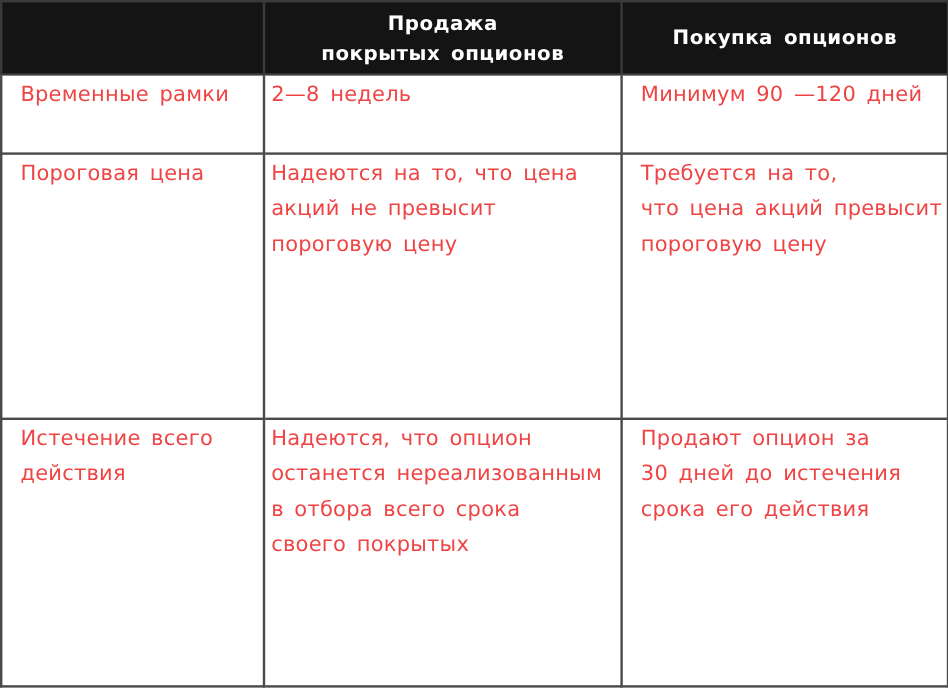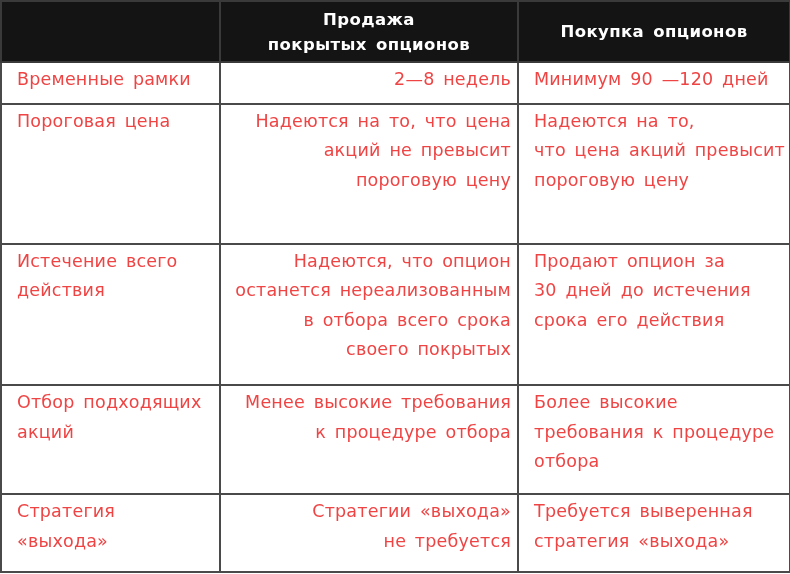--- a/index.html
+++ b/index.html
@@ -3,21 +3,21 @@
 <meta charset="utf-8">
 <style>
   html, body { margin:0; padding:0; background:#ffffff; }
   body { width:790px; height:574px; overflow:hidden; font-family:"DejaVu Sans", sans-serif; }
   .tbl { position:absolute; left:0; top:0; width:789px; height:573px; border-collapse:collapse; table-layout:fixed; }
   .tbl td, .tbl th { border:2px solid #4a4a4a; vertical-align:top; padding:0; }
   .tbl thead th { background:#141414; color:#ffffff; font-weight:bold; font-size:16.5px; line-height:25px; text-align:center; vertical-align:middle; letter-spacing:0.4px; word-spacing:3px; border-color:#3a3a3a; border-left-color:#8a8a8a; }
   .tbl thead th:first-child { border-left-color:#3a3a3a; }
   .tbl tbody td { color:#ef4444; font-size:17.5px; line-height:29.5px; word-spacing:3px; letter-spacing:0.2px; padding:2px 6px 0 15px; }
   .tbl tbody td.c1 { padding-left:15px; }
-  .tbl tbody td.c2 { padding-left:5px;text-align:right; }
+  .tbl tbody td.c2 { padding-left:5px; }
   .tbl tbody td.c3 { }
   .line { display:block; white-space:nowrap; }
 </style>
 </head>
 <body>
 
 <table class="tbl">
   <colgroup>
     <col style="width:219px">
     <col style="width:298px">
@@ -50,21 +50,21 @@
     <tr style="height:121px">
       <td class="c1">
         <span class="line">Пороговая цена</span>
       </td>
       <td class="c2">
         <span class="line">Надеются на то, что цена</span>
         <span class="line">акций не превысит</span>
         <span class="line">пороговую цену</span>
       </td>
       <td class="c3">
-        <span class="line">Надеются на то,</span>
+        <span class="line">Требуется на то,</span>
         <span class="line">что цена акций превысит</span>
         <span class="line">пороговую цену</span>
       </td>
     </tr>
     <tr style="height:122px">
       <td class="c1">
         <span class="line">Истечение всего</span>
         <span class="line">действия</span>
       </td>
       <td class="c2">
@@ -72,43 +72,14 @@
         <span class="line">останется нереализованным</span>
         <span class="line">в отбора всего срока</span>
         <span class="line">своего покрытых</span>
       </td>
       <td class="c3">
         <span class="line">Продают опцион за</span>
         <span class="line">30 дней до истечения</span>
         <span class="line">срока его действия</span>
       </td>
     </tr>
-    <tr style="height:94px">
-      <td class="c1">
-        <span class="line">Отбор подходящих</span>
-        <span class="line">акций</span>
-      </td>
-      <td class="c2">
-        <span class="line">Менее высокие требования</span>
-        <span class="line">к процедуре отбора</span>
-      </td>
-      <td class="c3">
-        <span class="line">Более высокие</span>
-        <span class="line">требования к процедуре</span>
-        <span class="line">отбора</span>
-      </td>
-    </tr>
-    <tr style="height:67px">
-      <td class="c1">
-        <span class="line">Стратегия</span>
-        <span class="line">«выхода»</span>
-      </td>
-      <td class="c2">
-        <span class="line">Стратегии «выхода»</span>
-        <span class="line">не требуется</span>
-      </td>
-      <td class="c3">
-        <span class="line">Требуется выверенная</span>
-        <span class="line">стратегия «выхода»</span>
-      </td>
-    </tr>
   </tbody>
 </table>
 
 </body></html>

